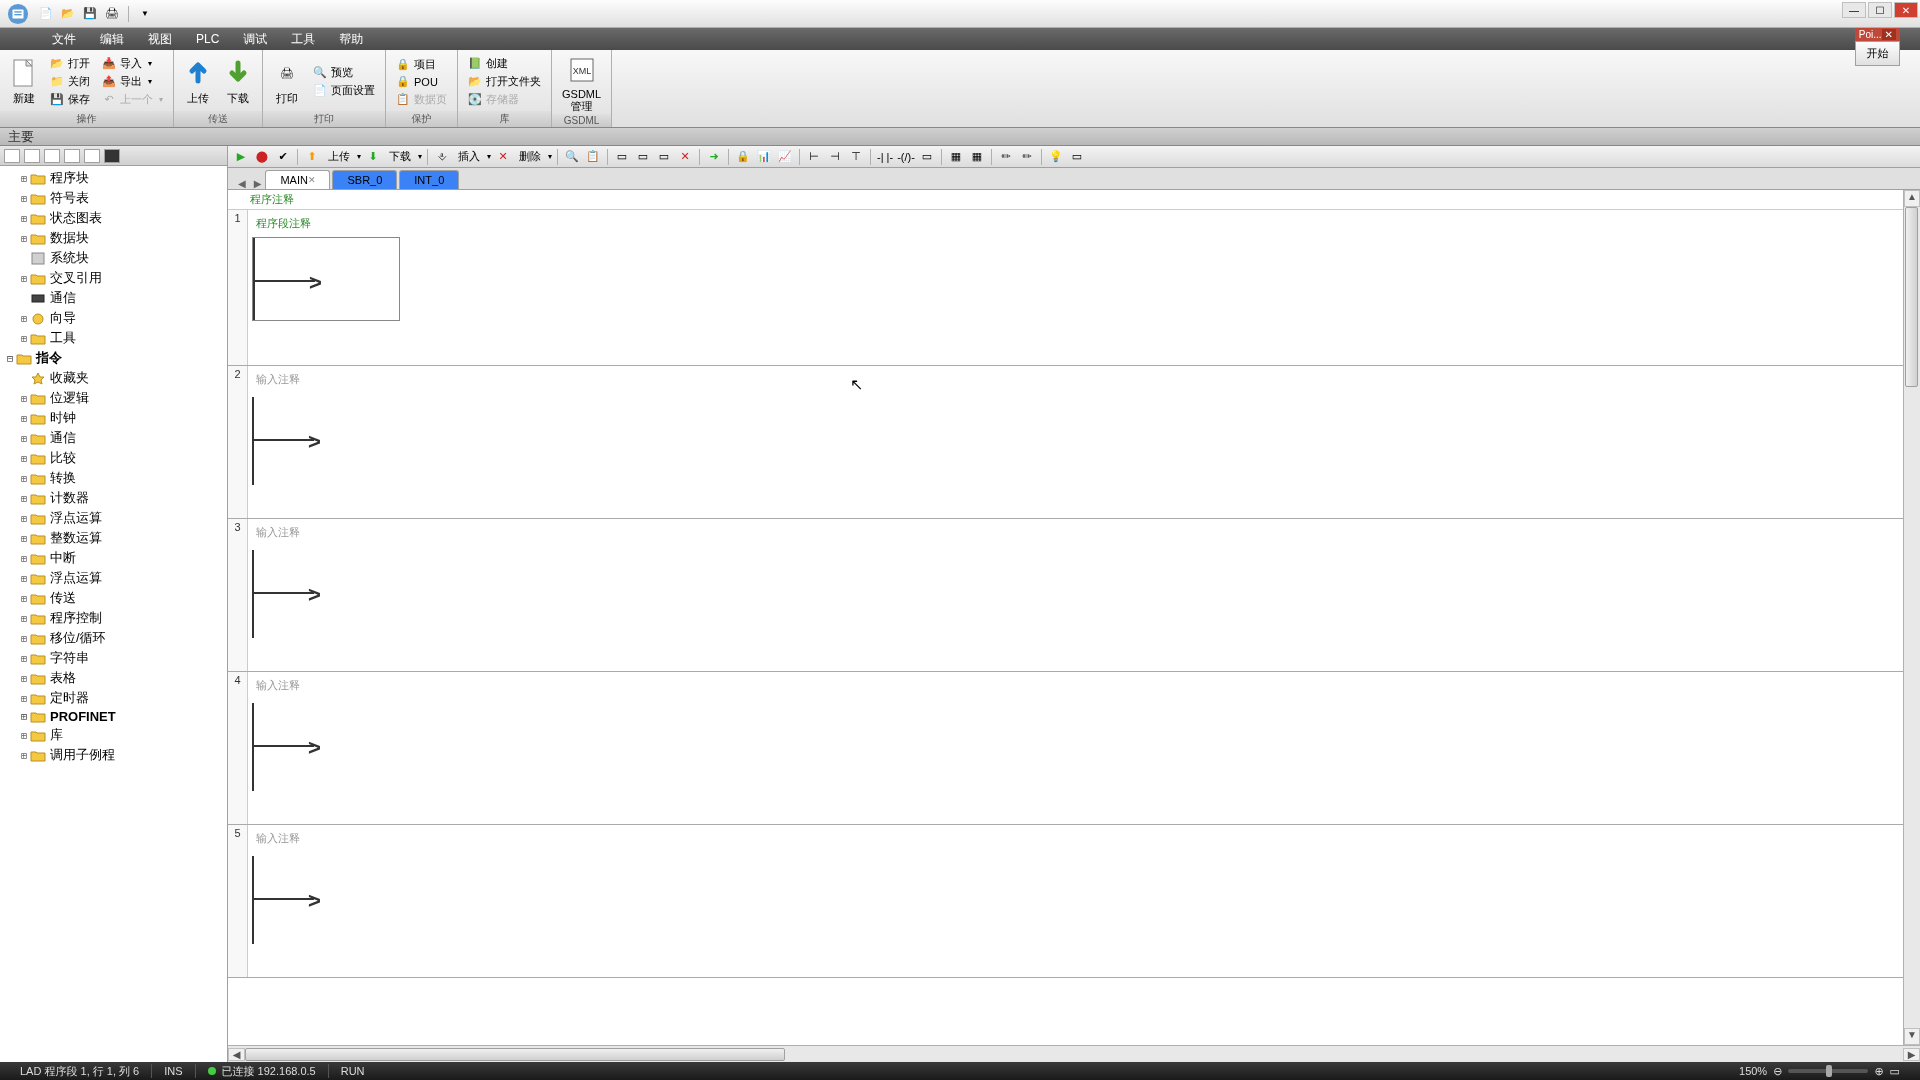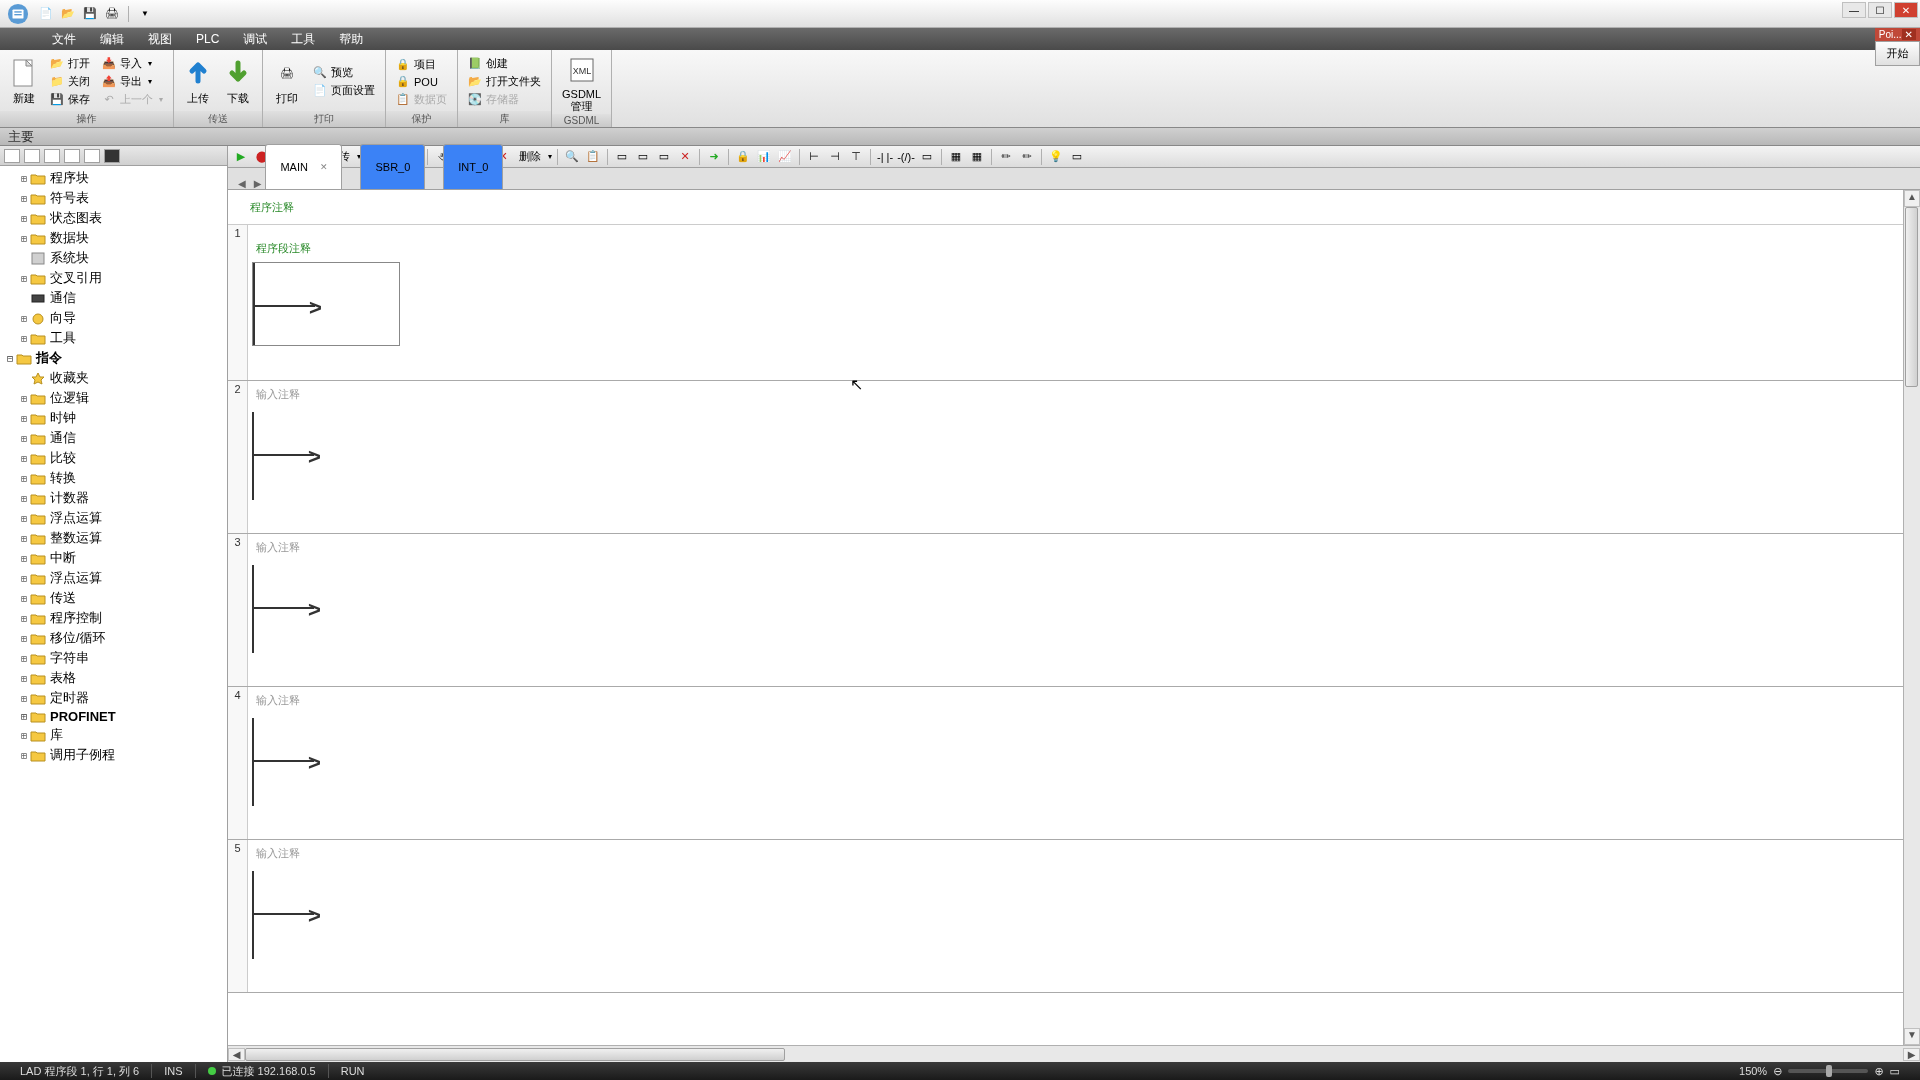--- a/index.html
+++ b/index.html
@@ -8,21 +8,21 @@
 
 .titlebar { height:28px; background:linear-gradient(#fdfdfd,#e0e0e0); display:flex; align-items:center; border-bottom:1px solid #b0b0b0; position:relative; }
 .app-orb { width:32px; height:28px; display:flex; align-items:center; justify-content:center; margin-left:2px; }
 .app-orb svg { width:22px; height:22px; }
 .qat { display:flex; gap:6px; margin-left:4px; align-items:center; }
 .qat span { width:16px; height:16px; display:flex; align-items:center; justify-content:center; font-size:11px; }
 .qat .sep { width:1px; height:16px; background:#b0b0b0; margin:0 2px; }
 .win-ctrl { position:absolute; right:2px; top:2px; display:flex; gap:2px; }
 .win-ctrl span { width:24px; height:16px; display:flex; align-items:center; justify-content:center; font-size:10px; background:#e8e8e8; border:1px solid #c0c0c0; }
 .win-ctrl .close { background:#d04030; color:#fff; }
-.float-box { position:absolute; right:0; top:28px; z-index:100; }
+.float-box { position:absolute; right:20px; top:28px; z-index:100; }
 .float-box .fb-hdr { background:#c04838; color:#fff; font-size:10px; padding:1px 4px; display:flex; align-items:center; }
 .float-box .fb-hdr .x { margin-left:auto; background:#a03020; padding:0 3px; }
 .float-box .fb-btn { background:linear-gradient(#fdfdfd,#e0e0e0); border:1px solid #a0a0a0; padding:4px 10px; font-size:11px; text-align:center; }
 
 
 .menubar { height:22px; background:linear-gradient(#6a6a6a,#4a4a4a); display:flex; align-items:center; padding-left:40px; }
 .menubar span { color:#fff; font-size:12px; padding:0 12px; cursor:default; }
 
 
 .ribbon { height:78px; background:linear-gradient(#f8f8f8,#e0e0e0); border-bottom:1px solid #888; display:flex; }
@@ -53,33 +53,33 @@
 .tree-item.bold { font-weight:bold; }
 
 
 .editor { flex:1; display:flex; flex-direction:column; background:#fff; position:relative; }
 .editor-toolbar { height:22px; background:linear-gradient(#f4f4f4,#dcdcdc); border-bottom:1px solid #a0a0a0; display:flex; align-items:center; padding:0 4px; gap:3px; }
 .editor-toolbar .tb-btn { width:18px; height:18px; display:flex; align-items:center; justify-content:center; font-size:11px; border-radius:2px; }
 .editor-toolbar .tb-sep { width:1px; height:16px; background:#b0b0b0; margin:0 2px; }
 .editor-toolbar .tb-txt { font-size:11px; padding:0 4px; }
 .editor-tabs { height:22px; background:#e0e0e0; display:flex; align-items:end; padding-left:6px; border-bottom:1px solid #a0a0a0; }
 .editor-tabs .nav-arrow { font-size:10px; color:#666; padding:0 4px; }
-.editor-tabs .et { font-size:11px; padding:16px 14px; border:1px solid #a0a0a0; border-bottom:none; margin-right:18px; border-radius:3px 3px 0 0; position:relative; display:flex; align-items:center; gap:12px; }
+.editor-tabs .et { font-size:11px; padding:3px 14px; border:1px solid #a0a0a0; border-bottom:none; margin-right:2px; border-radius:3px 3px 0 0; position:relative; display:flex; align-items:center; gap:0; }
 .editor-tabs .et.active { background:#fff; }
 .editor-tabs .et.yellow { background:#3b82f6; }
 .editor-tabs .et .tx { font-size:9px; color:#888; }
 .editor-scroll-arrow { position:absolute; right:2px; width:14px; text-align:center; font-size:10px; color:#666; }
-.program-comment { height:35px; border-bottom:1px solid #ccc; display:flex; align-items:center; padding-left:8px; font-size:11px; color:#2a8a2a; }
+.program-comment { height:20px; border-bottom:1px solid #ccc; display:flex; align-items:center; padding-left:8px; font-size:11px; color:#2a8a2a; }
 .network-area { flex:1; overflow:auto; position:relative; }
 .network { border-bottom:1px solid #aaa; display:flex; }
 .network .net-num { width:20px; border-right:1px solid #ccc; text-align:center; font-size:11px; padding-top:2px; color:#333; background:#f8f8f8; }
 .network .net-body { flex:1; padding:4px 0 0 4px; min-height:155px; }
 .network .net-body.short { min-height:152px; }
 .network .net-comment { font-size:11px; padding:2px 4px; color:#999; }
-.network:first-child .net-comment { color:#2a8a2a;margin-top:10px; }
+.network:first-child .net-comment { color:#2a8a2a; }
 .ladder-box { width:148px; height:84px; border:1px solid #888; margin-top:4px; position:relative; }
 .rail { position:absolute; left:0; top:0; bottom:0; width:2px; background:#333; }
 .wire { position:absolute; left:2px; top:42px; width:60px; height:2px; background:#333; }
 .arrow-end { position:absolute; left:56px; top:32px; font-size:22px; color:#333; font-weight:bold; }
 .no-box .rail { height:88px; }
 .no-box { position:relative; height:88px; margin-top:8px; }
 .hscroll { height:17px; background:#e8e8e8; border-top:1px solid #b0b0b0; display:flex; align-items:center; }
 .hscroll .hs-ar { width:17px; text-align:center; font-size:10px; color:#555; border:1px solid #c0c0c0; background:#f0f0f0; }
 .hscroll .hs-track { flex:1; height:15px; position:relative; }
 .hscroll .hs-thumb { position:absolute; left:0; width:540px; height:13px; background:linear-gradient(#f0f0f0,#d0d0d0); border:1px solid #a0a0a0; border-radius:2px; top:1px; }

